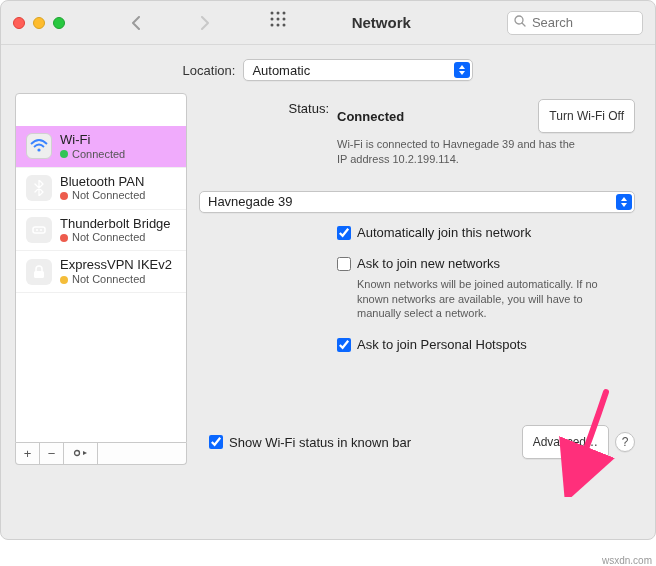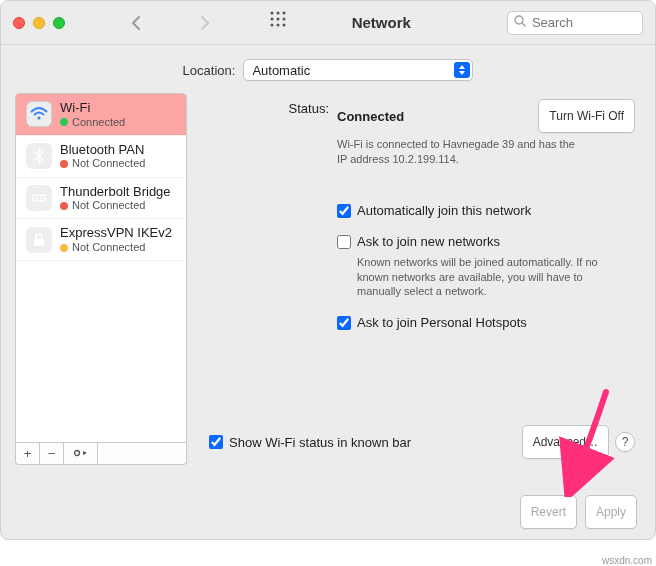--- a/index.html
+++ b/index.html
@@ -89,21 +89,21 @@
   }
   .service-list {
     flex: 0 0 350px; height: 350px; background: #fff;
     border: 1px solid #c9c9c9; border-radius: 4px 4px 0 0;
     overflow: hidden;
   }
   .service {
     display: flex; align-items: center; padding: 6px 10px;
     border-bottom: 1px solid #f0f0f0;
   }
-  .service.sel { background: #fca5a5; }
+  .service.sel { background: #f0abfc; margin-top: 32px; }
   .service .svc-icon {
     width: 26px; height: 26px; border-radius: 6px;
     margin-right: 8px; flex-shrink: 0;
     display: flex; align-items: center; justify-content: center;
     font-size: 15px;
     background: #eee;
   }
   .service .svc-text { display:flex; flex-direction:column; line-height:1.2;}
   .service .svc-name { font-size: 13px; color: #222; }
   .service .status-line { font-size: 11px; color: #555; display:flex; align-items:center;}
@@ -351,20 +351,26 @@
             <span style="flex:1"></span>
             <button class="btn">Turn Wi-Fi Off</button>
           </div>
           <div class="desc">Wi-Fi is connected to Havnegade 39 and has the IP address 10.2.199.114.</div>
         </div>
       </div>
 
       <div style="height:18px"></div>
 
       <div class="form-row">
+        <div class="form-value">
+          <div class="select nname">
+            <span>Havnegade 39</span>
+            <span class="caps"></span>
+          </div>
+        </div>
       </div>
 
       <div class="check-row">
         <input type="checkbox" checked="" style="">
         <span class="clabel">Automatically join this network</span>
       </div>
 
       <div class="check-row" style="margin-top:10px; flex-direction:column; align-items:flex-start;">
         <div style="display:flex; align-items:center;">
           <input type="checkbox" style="">
@@ -383,24 +389,20 @@
       <div class="bottom-row">
         <input type="checkbox" checked="" style="">
         <span class="b-label">Show Wi-Fi status in known bar</span>
         <button class="btn">Advanced…</button>
         <div class="help-btn">?</div>
       </div>
     </div>
 
   </div>
 
-  <div class="footer">
-    <button class="btn" disabled="">Revert</button>
-    <button class="btn" disabled="">Apply</button>
-  </div>
 
   <svg class="arrow" width="70" height="110">
     <defs>
       <marker id="ah" markerWidth="10" markerHeight="10" refX="5" refY="5" orient="auto">
         <path d="M0 0 L10 5 L0 10 Z" fill="#ff2f7b"></path>
       </marker>
     </defs>
     <path d="M50 5 Q35 50 20 88" stroke="#ff2f7b" stroke-width="6" fill="none" marker-end="url(#ah)" stroke-linecap="round"></path>
   </svg>
 

